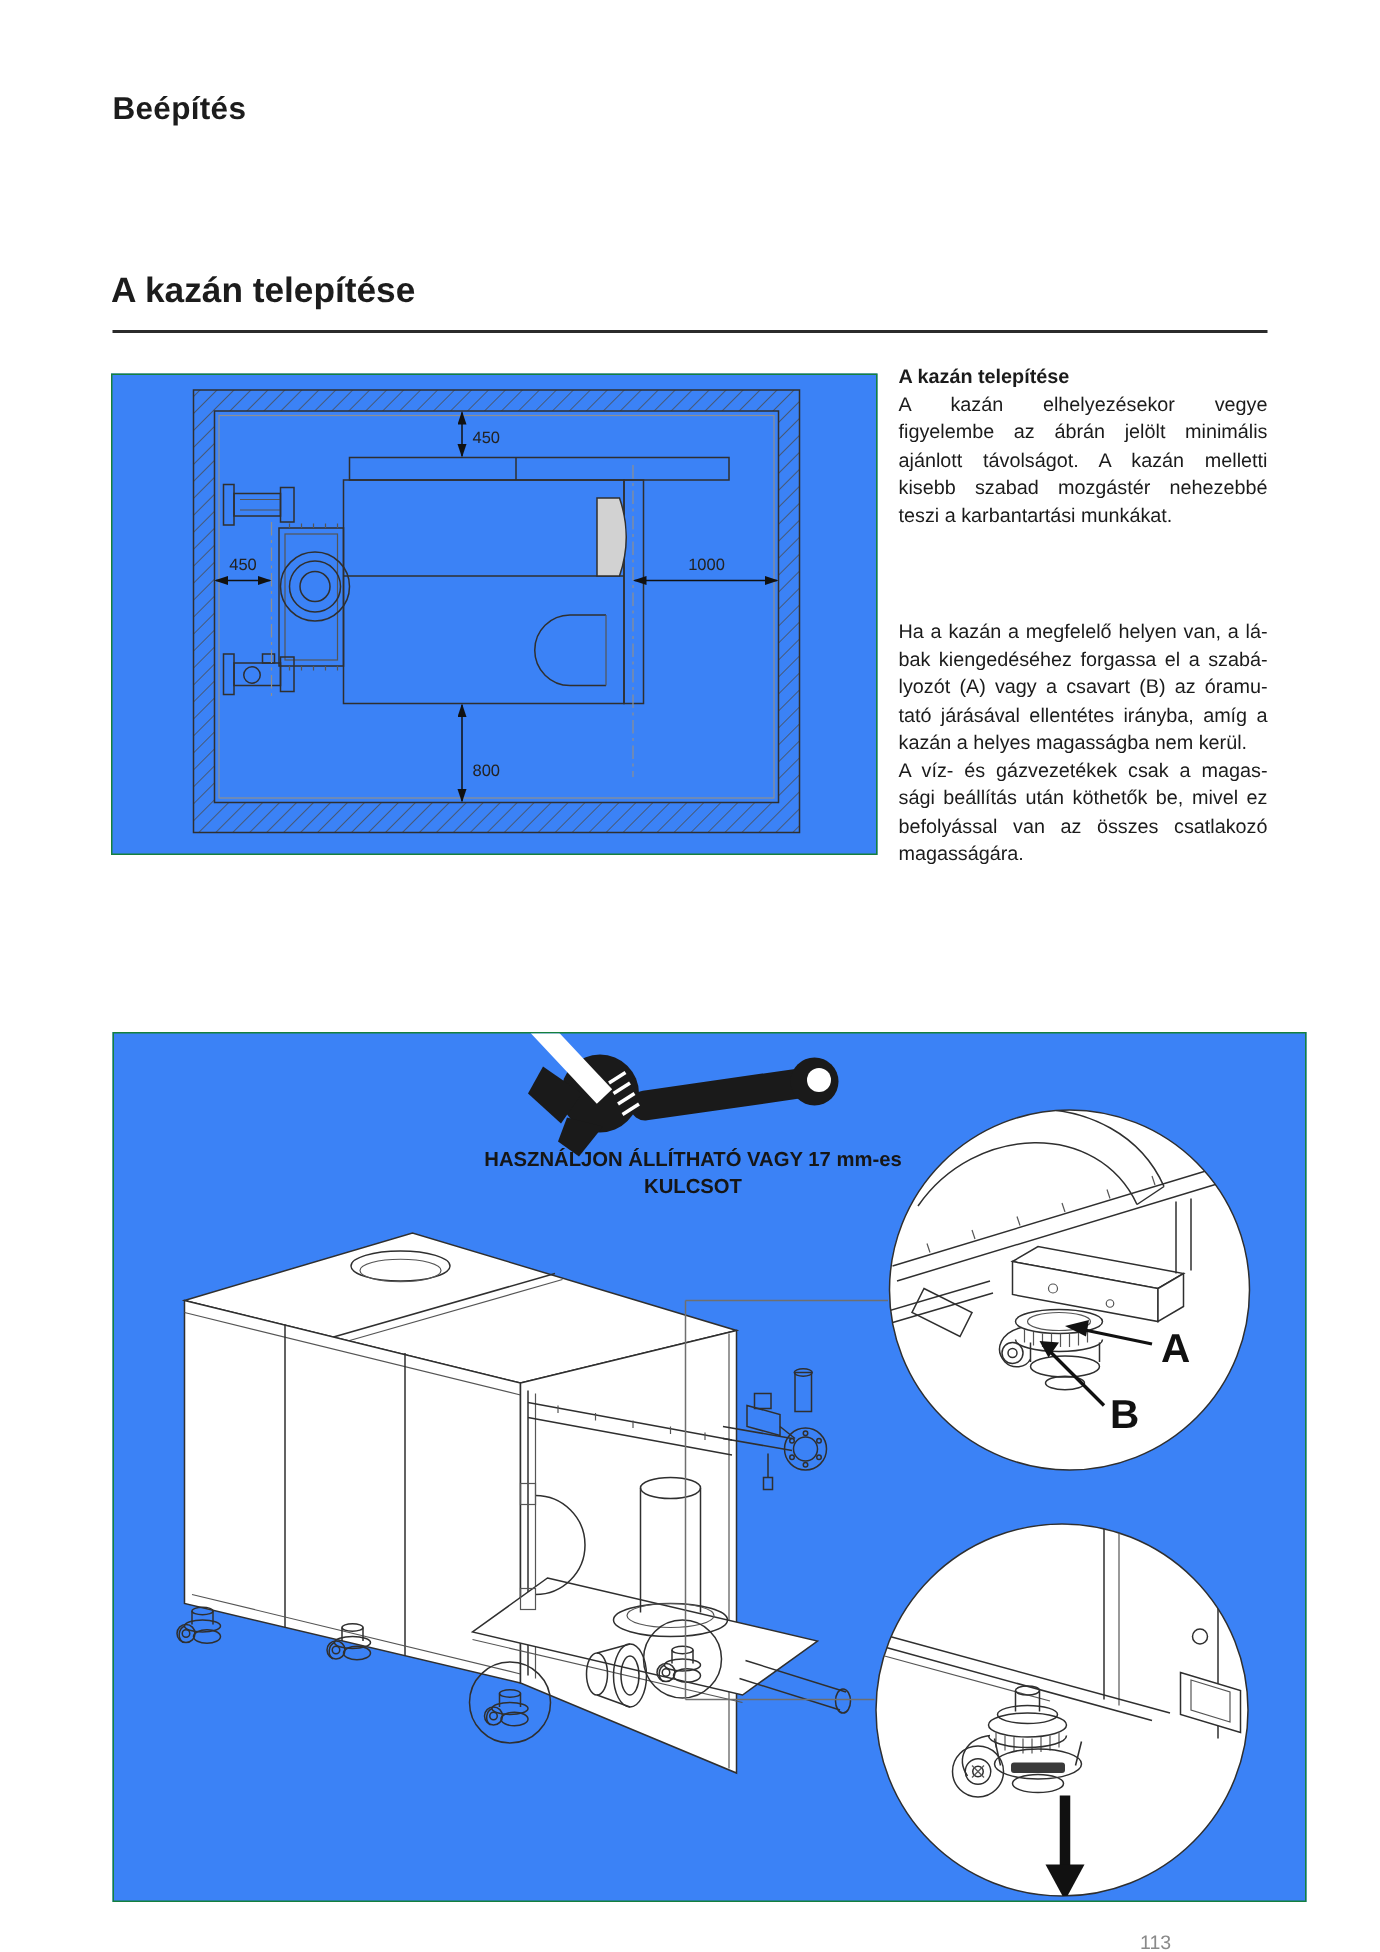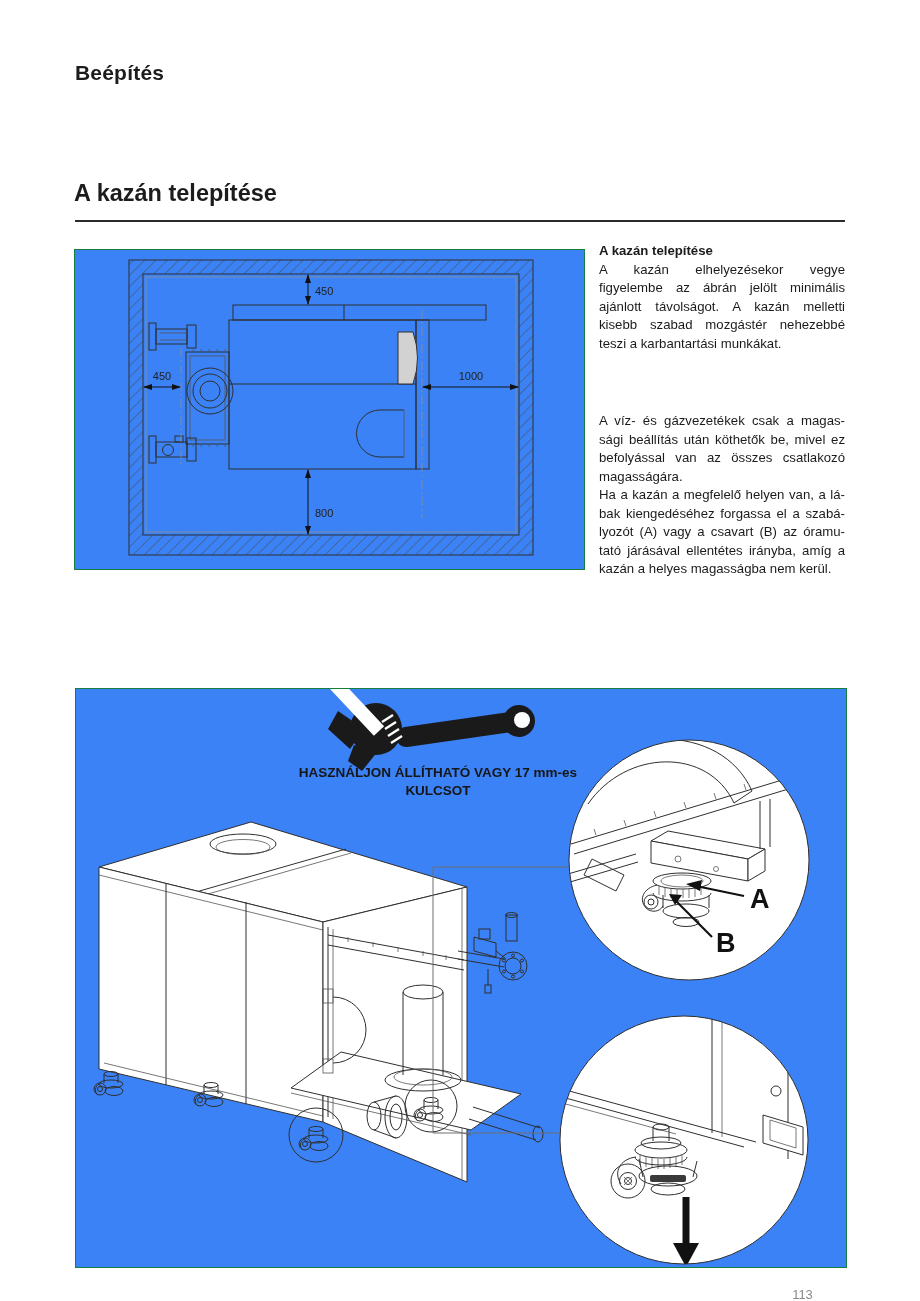--- a/index.html
+++ b/index.html
@@ -3,29 +3,29 @@
 <meta charset="utf-8">
 <style>
   html,body{margin:0;padding:0;background:#ffffff;}
   #page{position:relative;width:920px;height:1301px;background:#ffffff;overflow:hidden;
         font-family:"Liberation Sans",sans-serif;color:#1c1c1c;margin-top:31px;}
   .h1{position:absolute;left:75px;top:30px;font-size:21px;font-weight:bold;letter-spacing:.2px;}
   .h2{position:absolute;left:74px;top:149px;font-size:23.5px;font-weight:bold;}
   .rule{position:absolute;left:75px;top:189px;width:770px;height:2px;background:#2b2b2b;}
   .figure{position:absolute;border:1px solid #15803d;background:#3b82f6;}
   #figure1{left:74px;top:218px;width:509px;height:319px;}
-  #figure2{left:75px;top:657px;width:770px;height:578px;}
+  #figure2{left:75px;top:657px;width:770px;height:578px;padding-left:24px;}
   .figure svg{display:block;}
   .textcol{position:absolute;left:599px;top:211px;width:246px;
            font-size:13.2px;line-height:18.5px;color:#1b1b1b;}
   .tc-title{font-weight:bold;}
   .jl{text-align:justify;text-align-last:justify;}
   .jl.last{text-align-last:left;}
   .gap{height:59px;}
-  .pagenum{position:absolute;left:760px;top:1256px;width:85px;text-align:center;
+  .pagenum{position:absolute;left:760px;top:1256px;width:85px;text-align:left;
            font-size:13px;color:#8a8a8a;}
   svg text{font-family:"Liberation Sans",sans-serif;}
   .dimtxt{font-size:11px;fill:#222;}
   .captxt{font-size:13.5px;font-weight:bold;fill:#161616;}
   .abtxt{font-size:27px;font-weight:bold;fill:#111;}
   .ln{stroke:#2f2f2f;stroke-width:1;fill:none;}
   .lnthin{stroke:#555;stroke-width:.8;fill:none;}
   .lngray{stroke:#8f8f8f;stroke-width:.8;fill:none;}
   .fillwhite{fill:#fff;}
 </style>
@@ -133,31 +133,31 @@
     <div class="tc-title">A kazán telepítése</div>
     <div>
       <div class="jl">A kazán elhelyezésekor vegye</div>
       <div class="jl">figyelembe az ábrán jelölt minimális</div>
       <div class="jl">ajánlott távolságot. A kazán melletti</div>
       <div class="jl">kisebb szabad mozgástér nehezebbé</div>
       <div class="jl last">teszi a karbantartási munkákat.</div>
     </div>
     <div class="gap"></div>
     <div>
-      <div class="jl">A víz- és gázvezetékek csak a magas-</div>
-      <div class="jl">sági beállítás után köthetők be, mivel ez</div>
-      <div class="jl">befolyással van az összes csatlakozó</div>
-      <div class="jl last">magasságára.</div>
-    </div>
-    <div>
       <div class="jl">Ha a kazán a megfelelő helyen van, a lá-</div>
       <div class="jl">bak kiengedéséhez forgassa el a szabá-</div>
       <div class="jl">lyozót (A) vagy a csavart (B) az óramu-</div>
       <div class="jl">tató járásával ellentétes irányba, amíg a</div>
       <div class="jl last">kazán a helyes magasságba nem kerül.</div>
+    </div>
+    <div>
+      <div class="jl">A víz- és gázvezetékek csak a magas-</div>
+      <div class="jl">sági beállítás után köthetők be, mivel ez</div>
+      <div class="jl">befolyással van az összes csatlakozó</div>
+      <div class="jl last">magasságára.</div>
     </div>
   </div>
 
   <div class="figure" id="figure2">
     <svg width="770" height="578" viewBox="0 0 770 578">
       <defs>
         <clipPath id="clipC1">
             <circle cx="613" cy="171" r="120"></circle>
           </clipPath>
         <clipPath id="clipC2">

